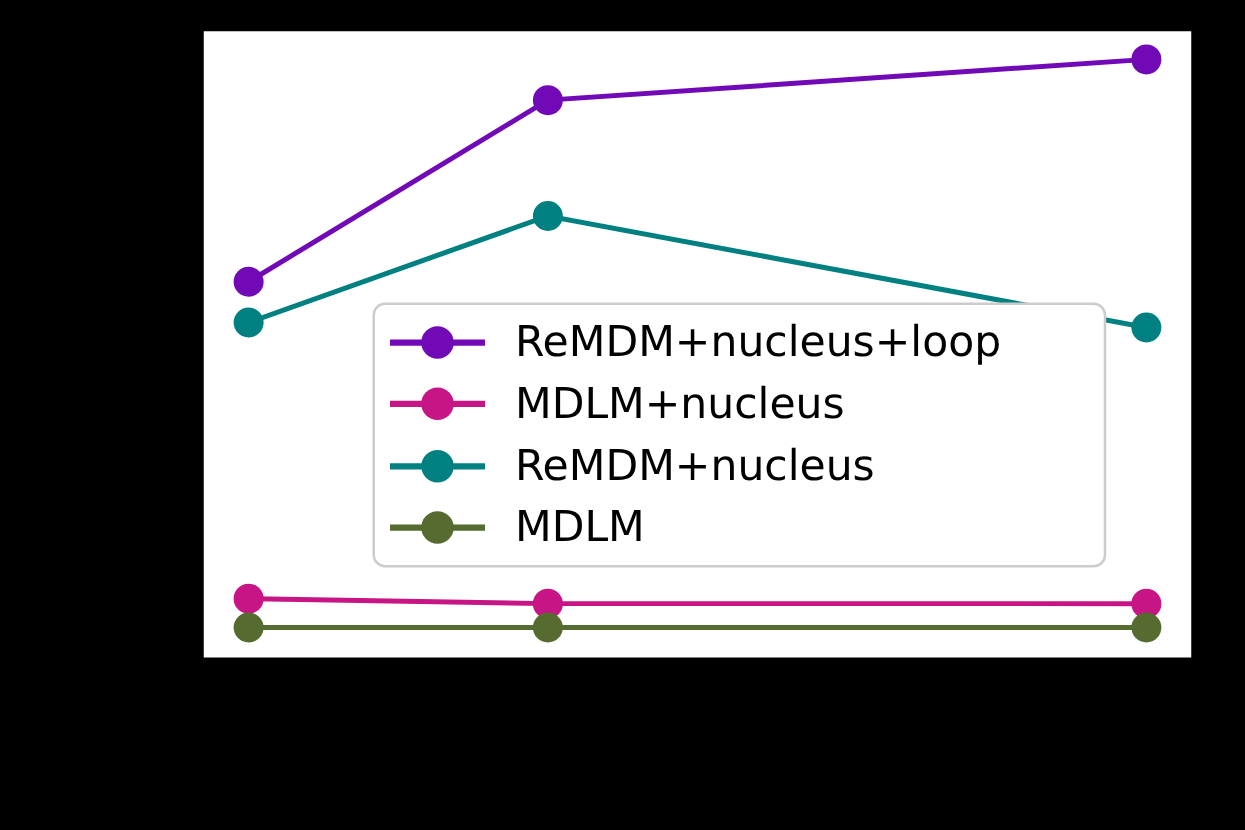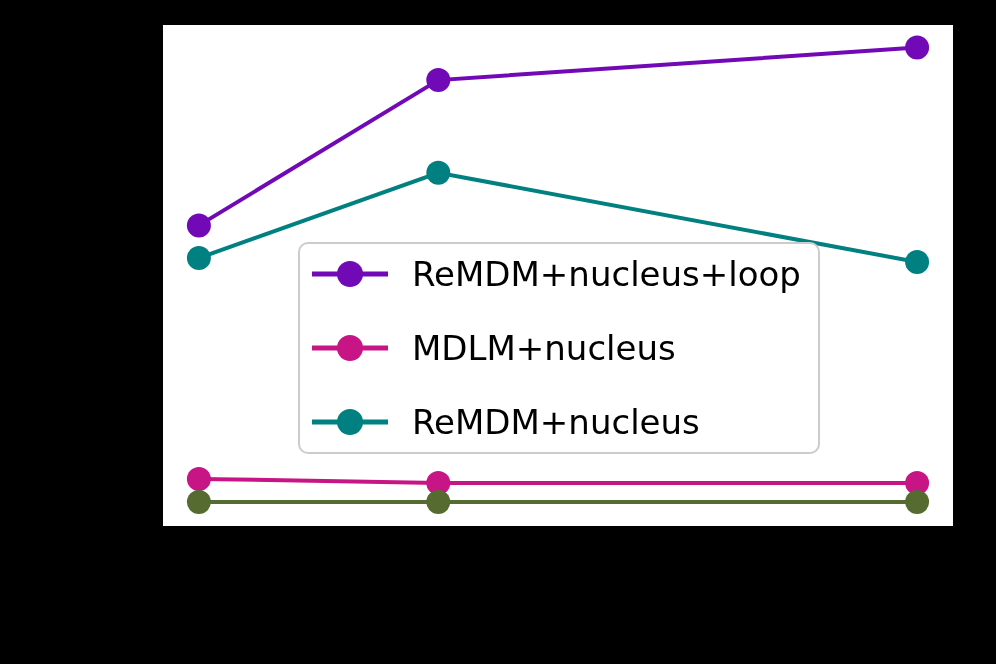--- a/index.html
+++ b/index.html
@@ -30,21 +30,21 @@
     left: 0;
     top: 0;
     width: 790px;
     height: 501px;
     display: block;
   }
   .legend {
     position: absolute;
     left: 135px;
     top: 217px;
-    width: 522px;
+    width: 587px;
     height: 212px;
     box-sizing: border-box;
     background: #ffffff;
     border: 2px solid #cccccc;
     border-radius: 10px;
     padding: 5px 0 5px 12px;
     display: flex;
     flex-direction: column;
     justify-content: space-between;
   }
@@ -104,15 +104,22 @@
           </svg>
           <span class="legend-label">MDLM+nucleus</span>
         </div>
         <div class="legend-row">
           <svg class="legend-sample" viewBox="0 0 76 30">
             <line x1="0" y1="15" x2="76" y2="15" stroke="#008080" stroke-width="5"></line>
             <circle cx="38" cy="15" r="13" fill="#008080"></circle>
           </svg>
           <span class="legend-label">ReMDM+nucleus</span>
         </div>
+        <div class="legend-row">
+          <svg class="legend-sample" viewBox="0 0 76 30">
+            <line x1="0" y1="15" x2="76" y2="15" stroke="#556B2F" stroke-width="5"></line>
+            <circle cx="38" cy="15" r="13" fill="#556B2F"></circle>
+          </svg>
+          <span class="legend-label">MDLM</span>
+        </div>
       </div>
   </div>
 </div>
 
 </body></html>

